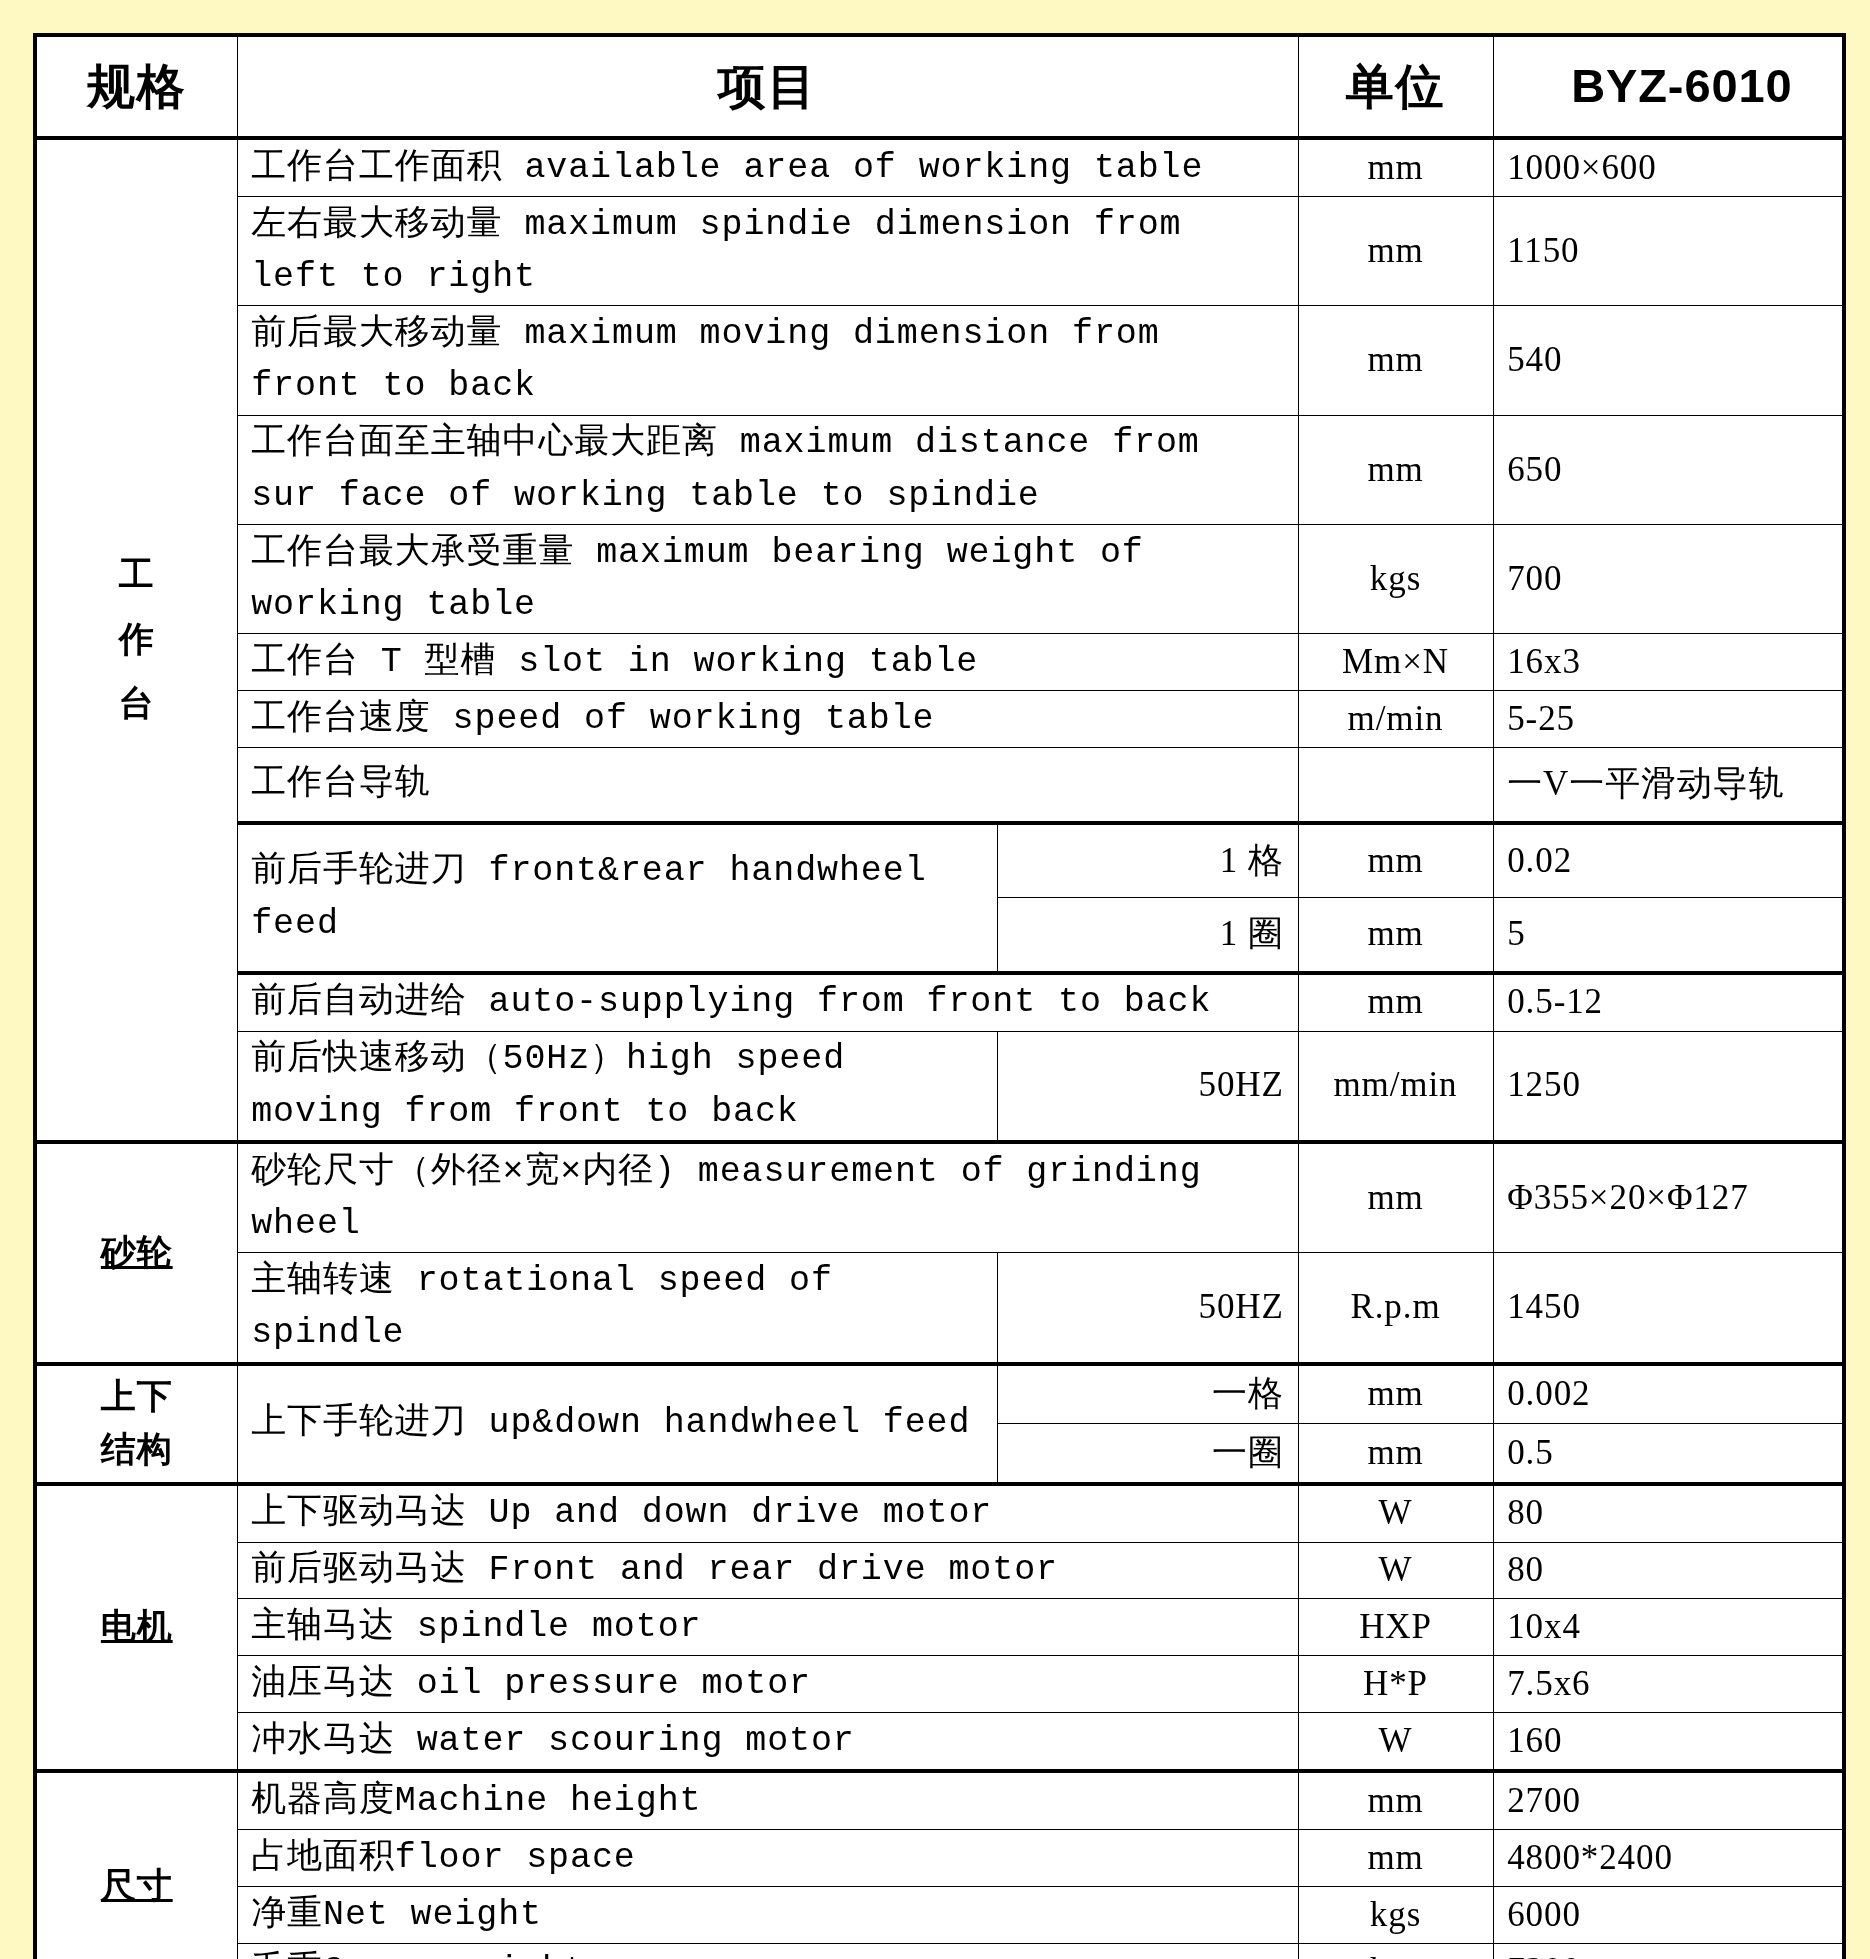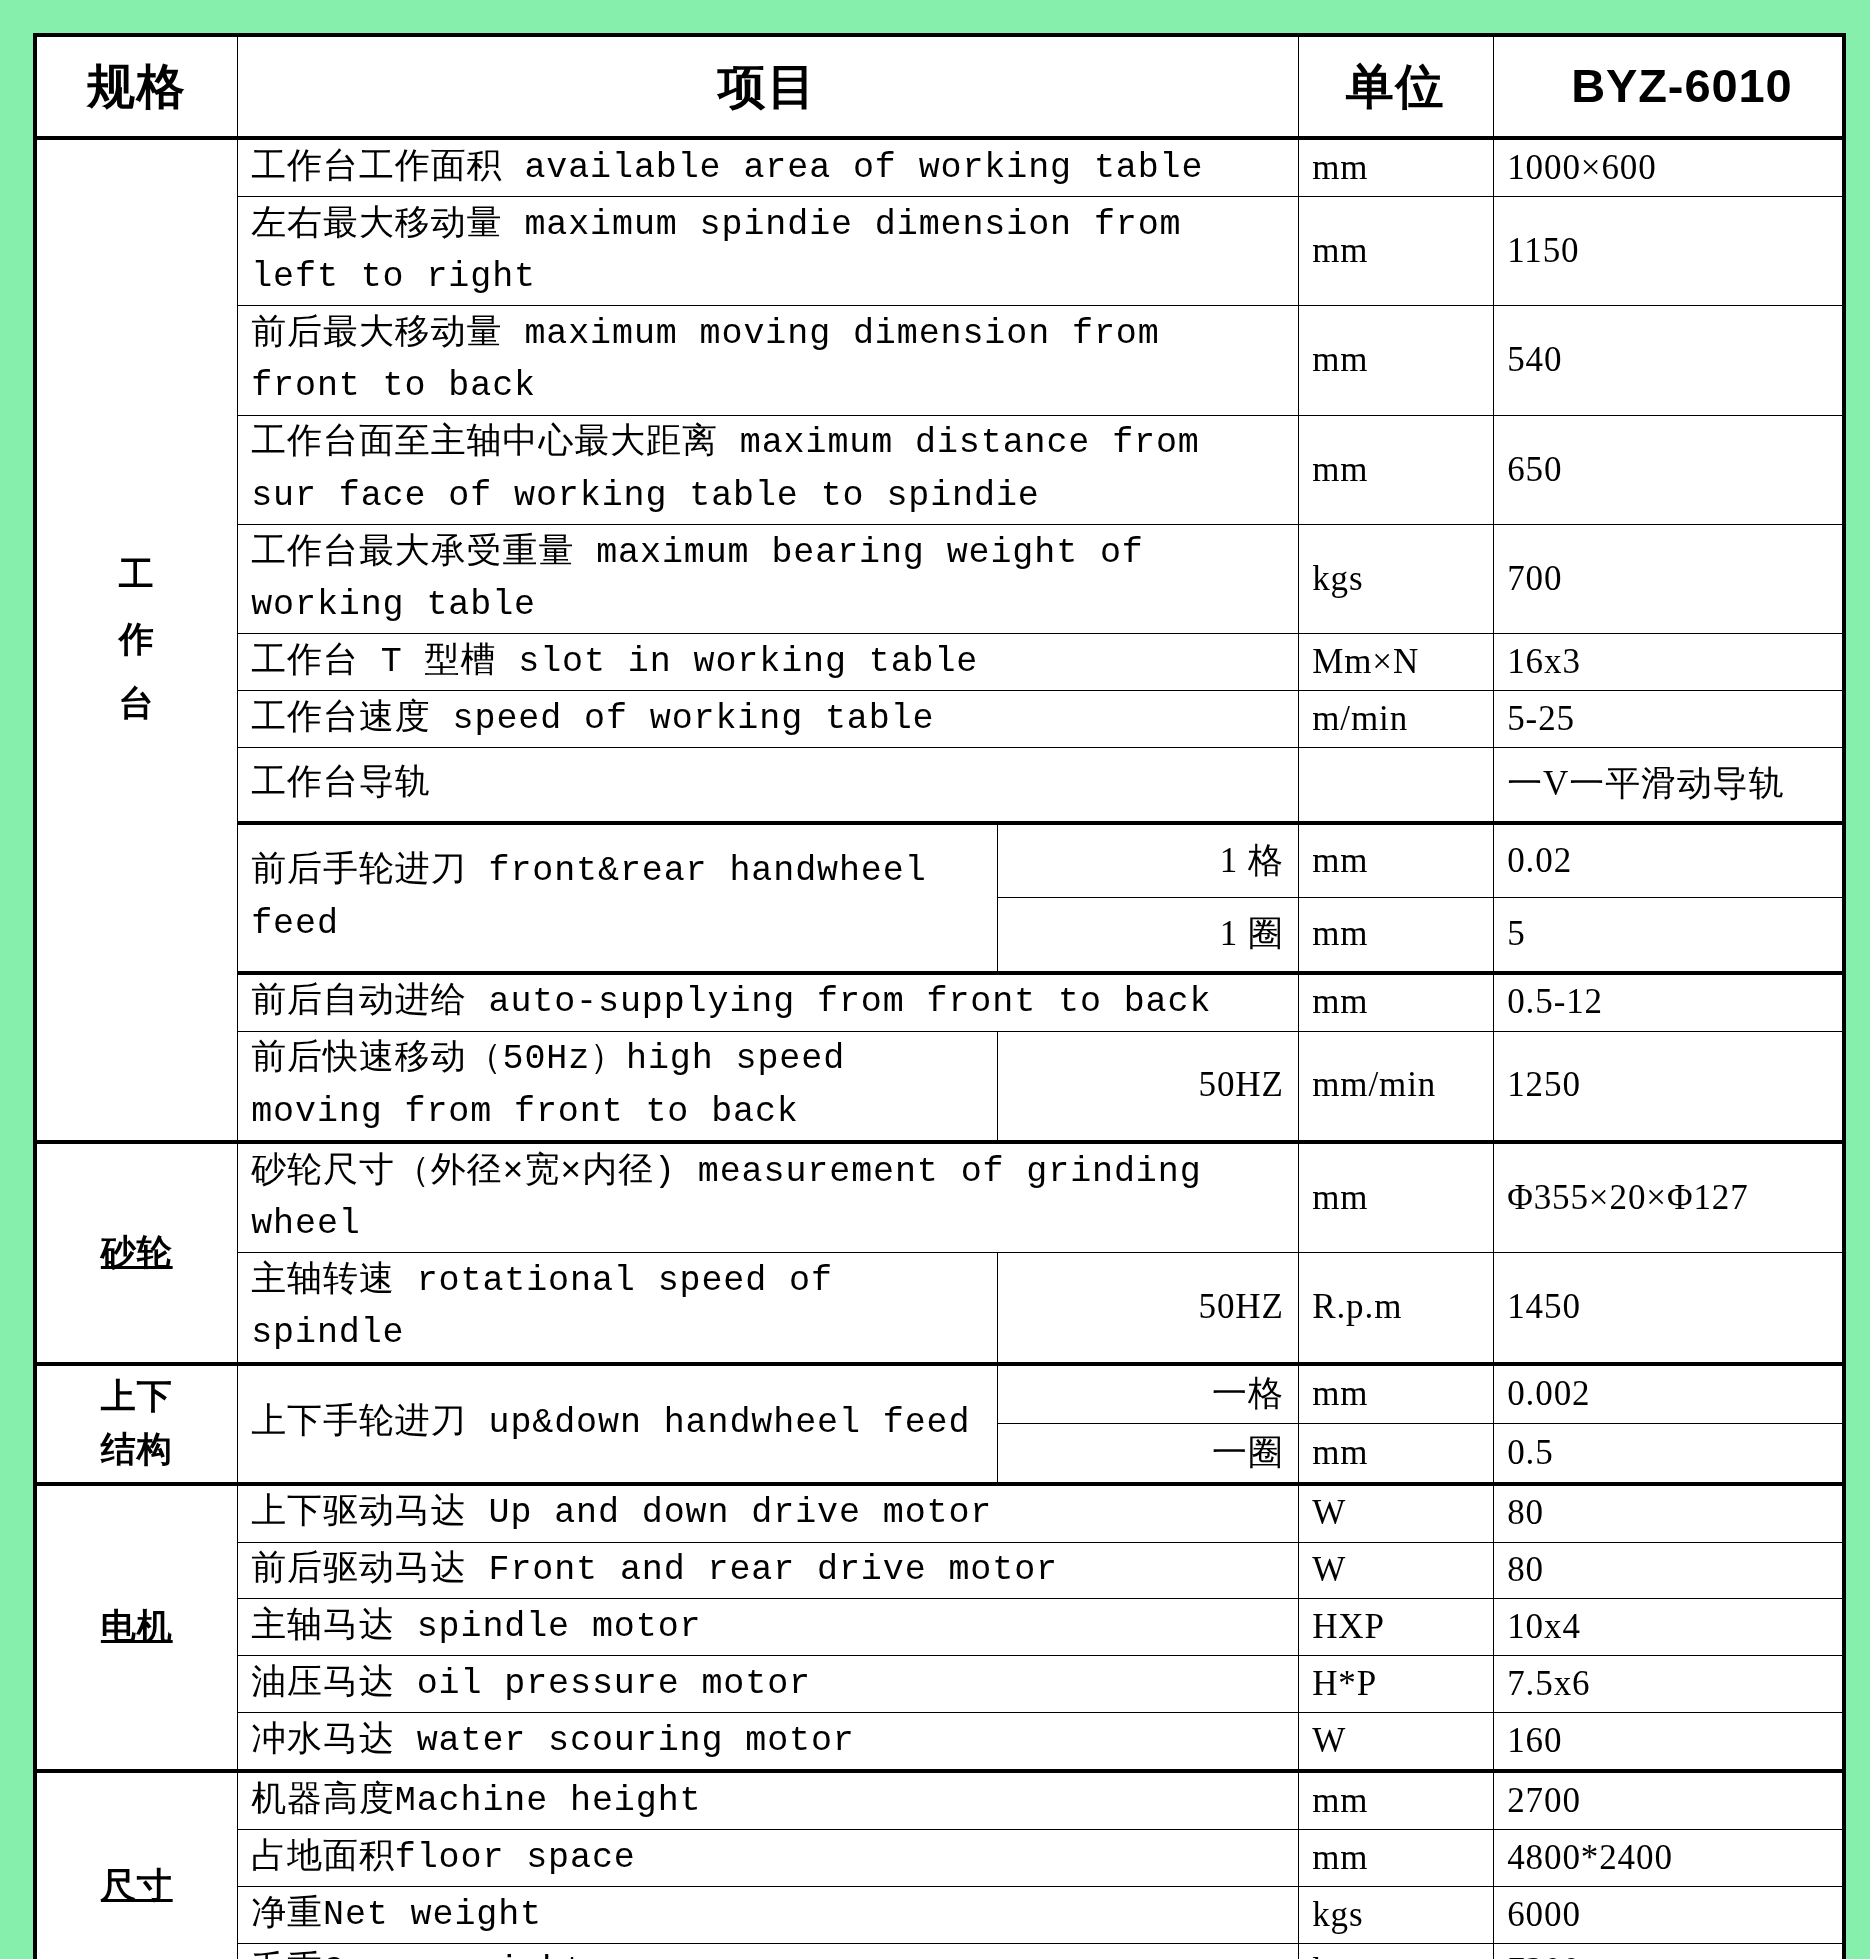--- a/index.html
+++ b/index.html
@@ -11,21 +11,21 @@
     width: 1871px;
     height: 1960px;
     overflow: hidden;
     font-family: "Liberation Serif", "DejaVu Serif", serif;
     color: #000;
   }
   .page {
     position: relative;
     width: 1871px;
     height: 1960px;
-    background: #86efac;
+    background: #fef9c3;
   }
   table.spec {
     border-collapse: collapse;
     table-layout: fixed;
     position: absolute;
     left: 33px;
     top: 33px;
     width: 1810px;
     background: #fff;
   }
@@ -77,21 +77,21 @@
   }
   td.group .vstack2 {
     display: inline-block;
     width: 2.35em;
     word-break: break-all;
     line-height: 1.5;
     text-align: center;
   }
   td.item { text-align: left; font-family: Liberation Mono, monospace; }
   td.sub  { text-align: right; padding-left: 26px; white-space: nowrap; }
-  td.unit { text-align: left; white-space: nowrap; padding: 1.7px 5.1px; }
+  td.unit { text-align: center; white-space: nowrap; padding: 1.7px 5.1px; }
   td.val  { text-align: left; white-space: nowrap; letter-spacing: 2.6px; padding: 1.7px 5.1px; }
 
   
   tr.h-hdr  { height: 103px; }
   tr.h-s    { height: 53px;  }
   tr.h-s2   { height: 57px;  }
   tr.h-m    { height: 60px;  }
   tr.h-g    { height: 75px;  }
   tr.h-d    { height: 108px; }
 

